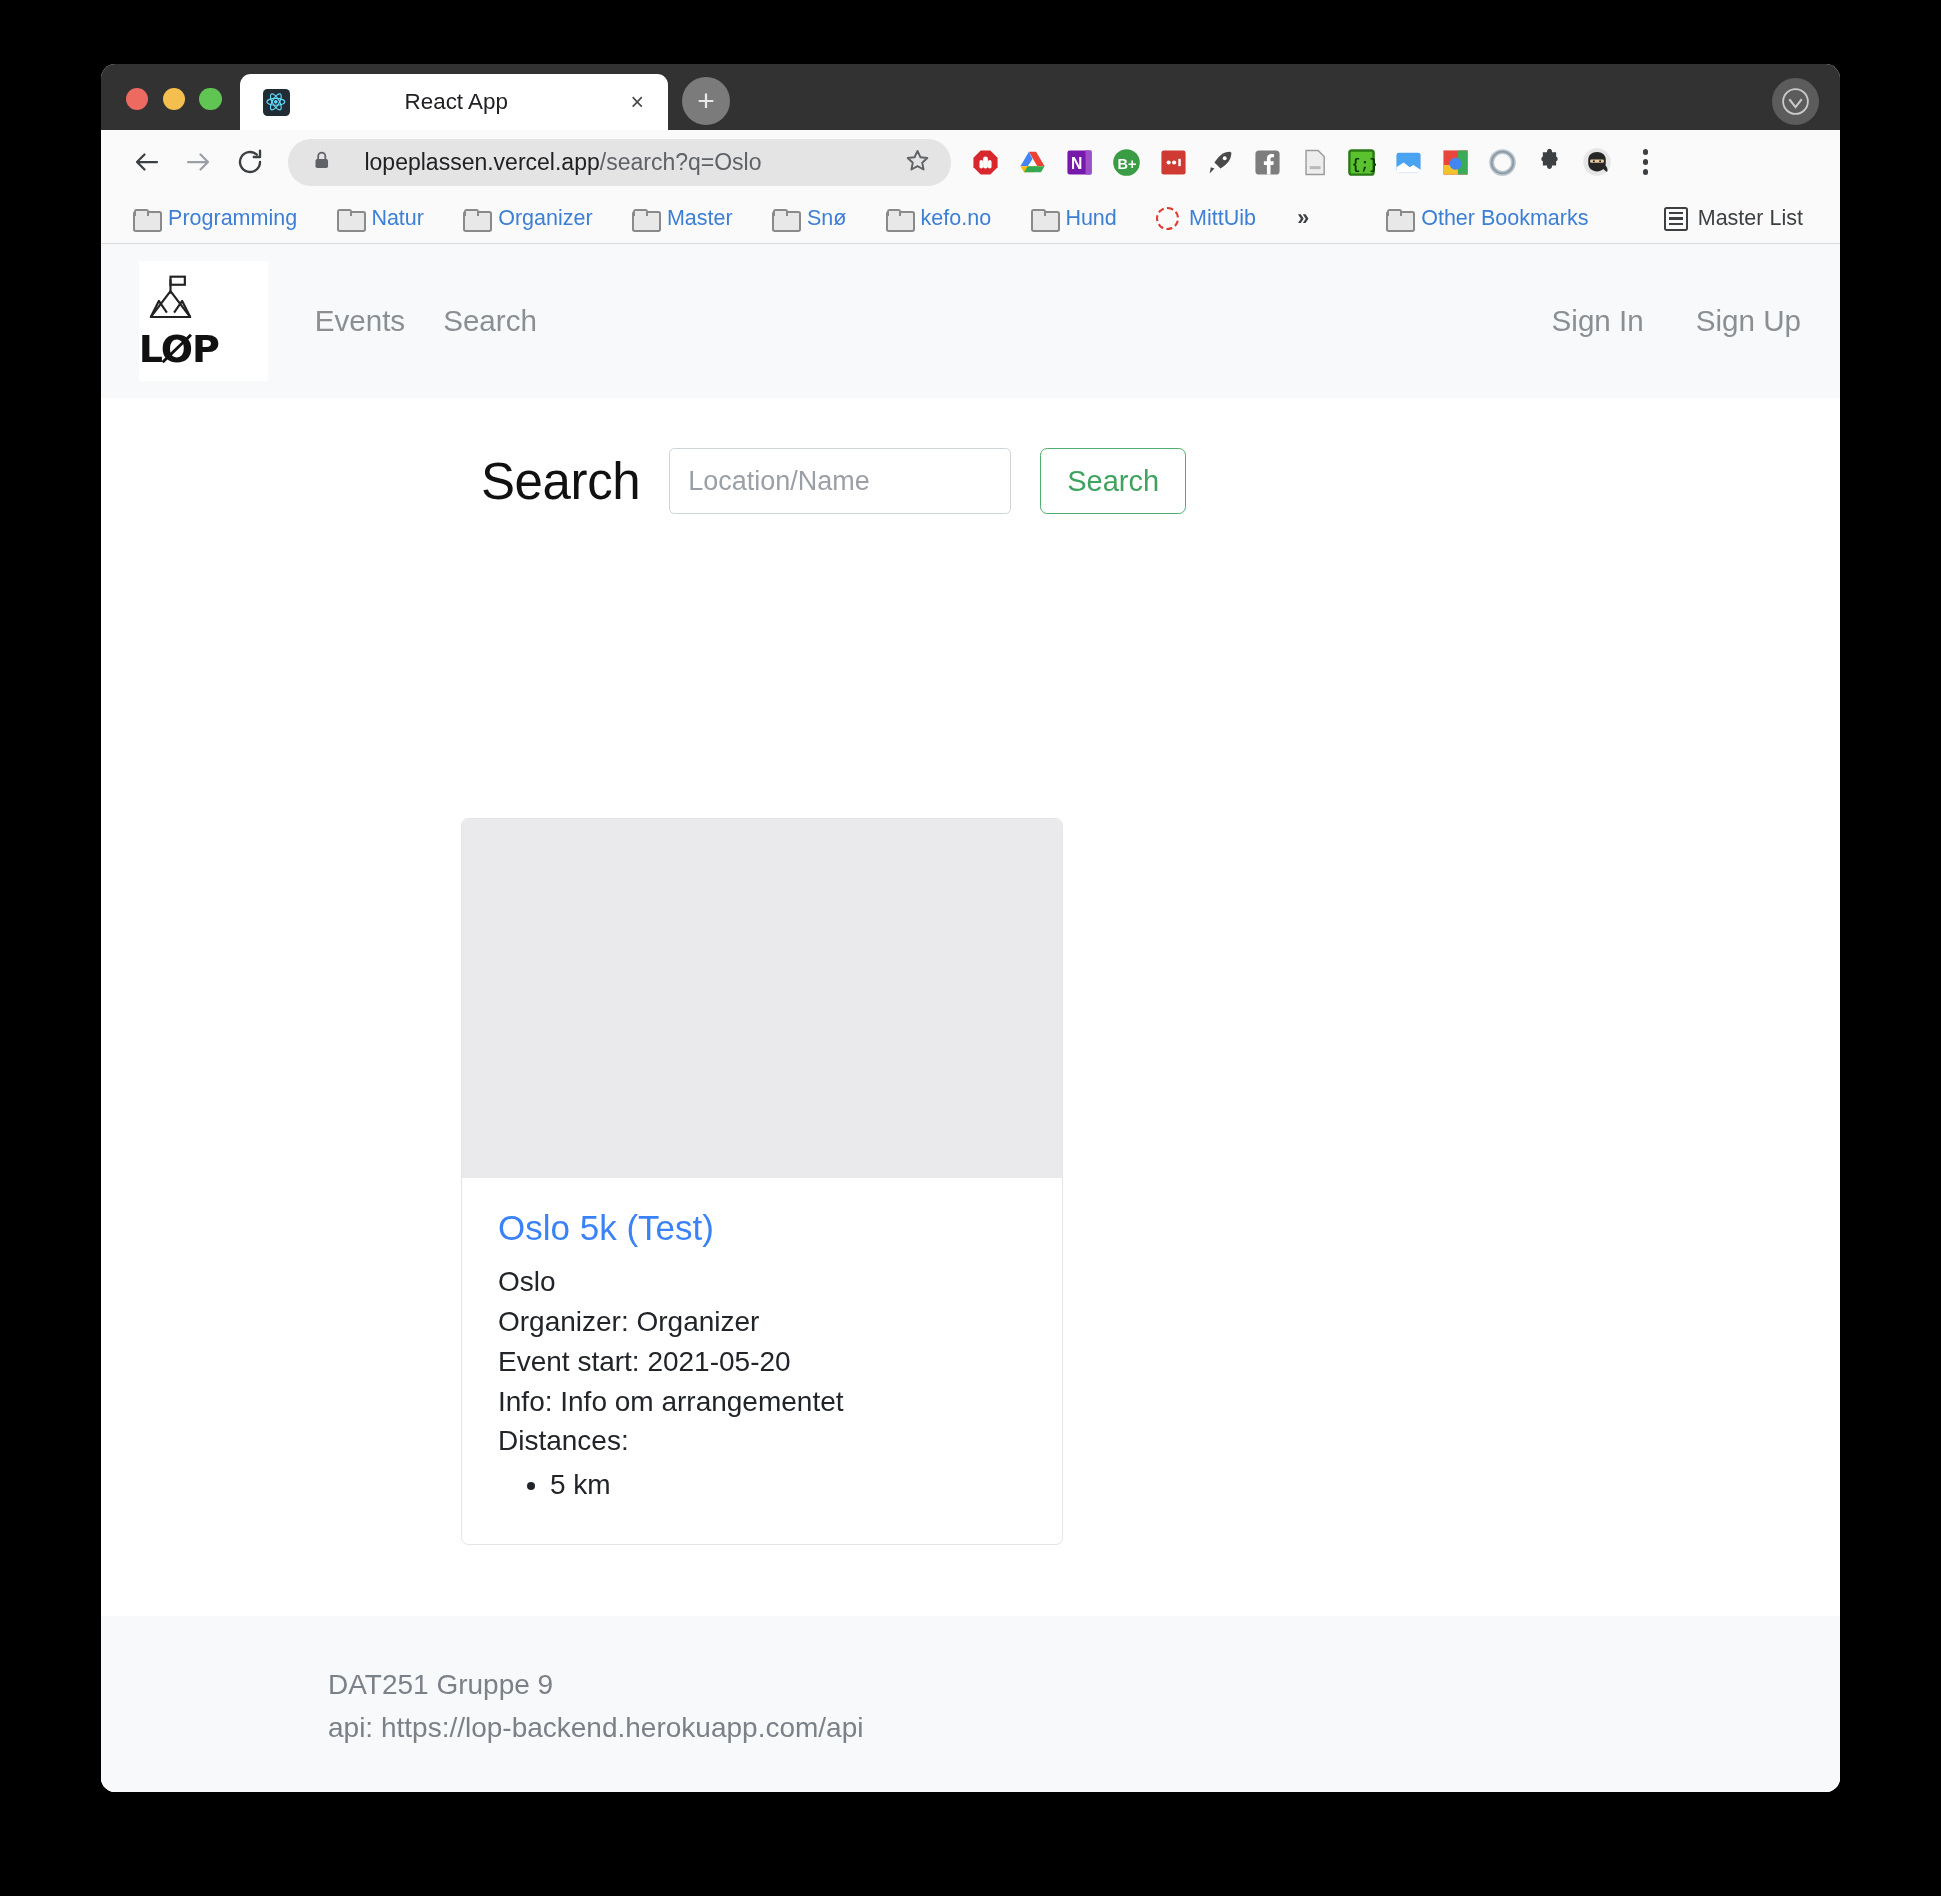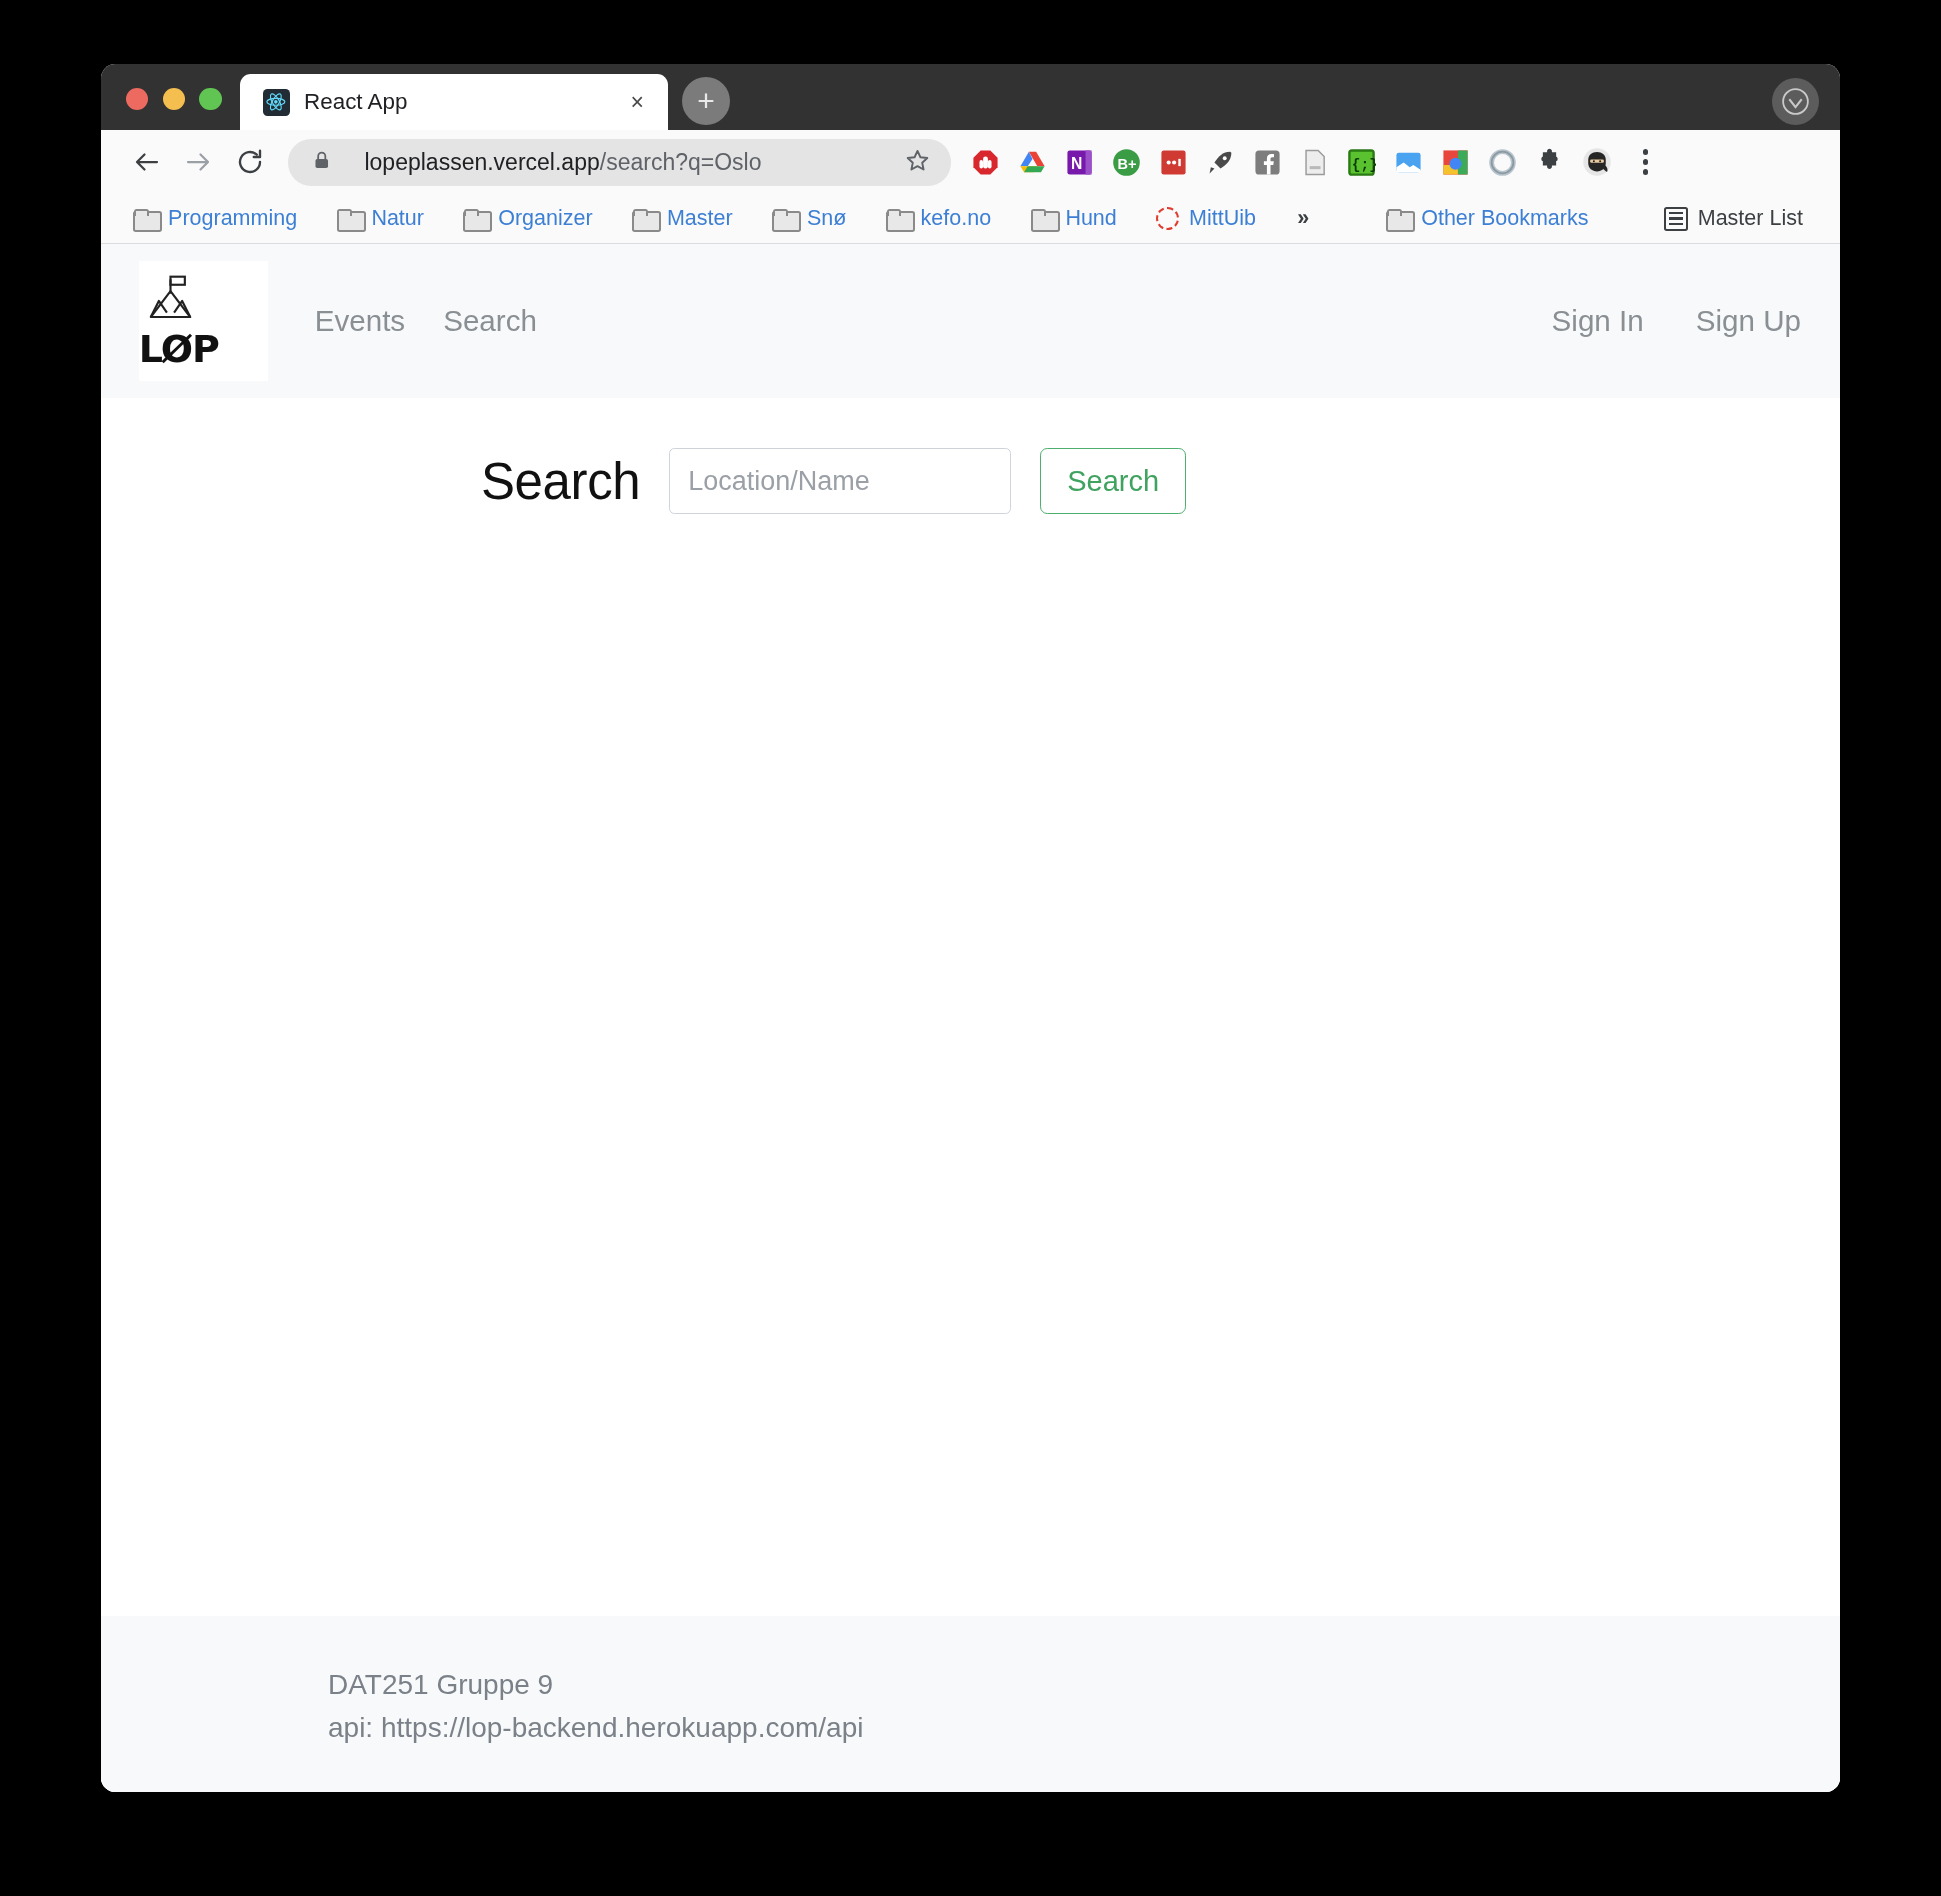--- a/index.html
+++ b/index.html
@@ -54,20 +54,21 @@
     background: #222c34;
     display: flex; align-items: center; justify-content: center;
     flex: none;
   }
   .tab-title {
     flex: 1;
     font-size: 22.4px;
     color: #202124;
     white-space: nowrap;
     overflow: hidden;
+    text-align: center;
   }
   .tab-close {
     width: 29px; height: 29px;
     display: flex; align-items: center; justify-content: center;
     font-size: 23px; color: #4a4a4a;
     flex: none;
   }
   .new-tab {
     width: 48px; height: 48px;
     margin: 0 0 5.4px 14.3px;
@@ -528,20 +529,34 @@
         <span class="nav-link">Sign Up</span>
       </div>
     </div>
 
     <div class="search-row">
       <h1 class="search-heading">Search</h1>
       <input class="search-input" type="text" placeholder="Location/Name" style="">
       <button class="search-btn">Search</button>
     </div>
 
+    <div class="card">
+      <div class="card-img"></div>
+      <div class="card-body">
+        <a class="card-title" href="#">Oslo 5k (Test)</a>
+        <div class="card-line">Oslo</div>
+        <div class="card-line">Organizer: Organizer</div>
+        <div class="card-line">Event start: 2021-05-20</div>
+        <div class="card-line">Info: Info om arrangementet</div>
+        <div class="card-line">Distances:</div>
+        <ul class="card-list">
+          <li>5 km</li>
+        </ul>
+      </div>
+    </div>
 
     <div class="site-footer">
       <div class="footer-line">DAT251 Gruppe 9</div>
       <div class="footer-line">api: https://lop-backend.herokuapp.com/api</div>
     </div>
 
   </div>
 </div>
 
 

